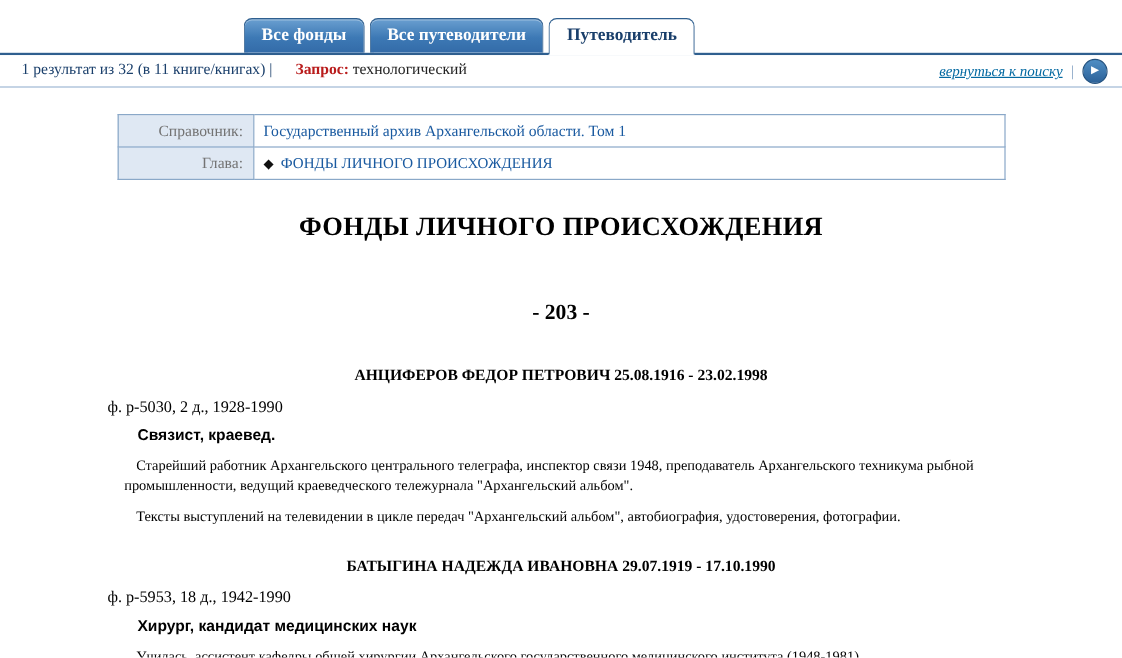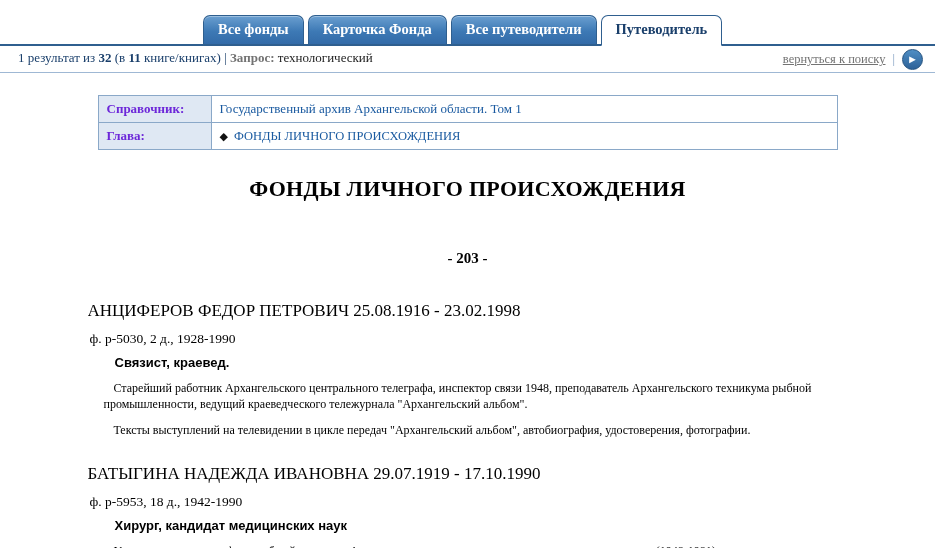--- a/index.html
+++ b/index.html
@@ -65,36 +65,37 @@
   }
   .result-left {
     position: absolute;
     left: 18px;
     top: 4px;
     font-family: "Liberation Serif", serif;
     font-size: 13px;
     color: #1a3f6b;
     white-space: nowrap;
   }
-  .result-left b { font-weight: bold; }
-  .result-left .qlabel { color: #737373; font-weight: bold; }
+  .result-left b { font-weight: normal; }
+  .result-left .qlabel { color: #b91c1c; font-weight: bold; margin-left: 16px; }
   .result-left .qval { color: #222222; font-weight: normal; margin-top: 47px; }
   .result-right {
     position: absolute;
     right: 12px;
     top: 3px;
     display: flex;
     align-items: center;
     gap: 7px;
     font-size: 12.5px;
   }
   .result-right a {
-    color: #737373;
+    color: #0369a1;
     text-decoration: underline;
     cursor: pointer;
+    font-style: italic;
   }
   .sep { color: #7d9cc0; }
   .circle-arrow {
     width: 19px; height: 19px;
     border-radius: 50%;
     background: linear-gradient(to bottom, #4f8ec4, #2c6198);
     border: 1px solid #24527f;
     display: inline-flex;
     align-items: center;
     justify-content: center;
@@ -116,22 +117,23 @@
   }
   table.info td {
     border: 1px solid #8aa8c8;
     padding: 5px 8px;
     vertical-align: top;
     font-size: 13px;
   }
   td.info-label {
     width: 96px;
     background: #dfe8f3;
-    color: #6d28d9;
-    font-weight: bold;
+    color: #737373;
+    font-weight: normal;
+    text-align: right;
     white-space: nowrap;
   }
   td.info-value {
     background: #ffffff;
     color: #1a5aa0;
   }
   .bullet {
     color: #111111;
     font-size: 11px;
     margin-right: 6px;
@@ -152,31 +154,31 @@
     text-align: center;
     font-family: "Liberation Serif", serif;
     font-size: 22px;
     font-weight: bold;
     letter-spacing: 0.3px;
     color: #000000;
     margin: 8px 0 0 0;
   }
   .page-num {
     text-align: center;
-    font-size: 15px;
+    font-size: 18px;
     font-weight: bold;
     margin-top: 48px;
   }
   .entry {
     margin-top: 34px;
   }
   .entry-name {
-    text-align: left;
-    font-size: 17px;
-    font-weight: normal;
+    text-align: center;
+    font-size: 13px;
+    font-weight: bold;
     margin: 0 0 10px 0;
   }
   .entry-fund {
     font-size: 13.5px;
     font-weight: normal;
     margin: 0 0 8px 2px;
     font-family: "Liberation Serif", serif;
   }
   .entry-role {
     font-size: 13px;
@@ -194,21 +196,20 @@
   }
   .entry-2 { margin-top: 26px; }
   .clip { overflow: hidden; }
 </style>
 </head>
 <body>
 
 <div class="tabbar">
   <div class="tabs">
     <div class="tab">Все фонды</div>
-    <div class="tab">Карточка Фонда</div>
     <div class="tab">Все путеводители</div>
     <div class="tab active">Путеводитель</div>
   </div>
 </div>
 
 <div class="resultbar">
   <div class="result-left"><span>1 результат из </span><b>32</b><span> (в </span><b>11</b><span> книге/книгах) | </span><span class="qlabel">Запрос:</span><span class="qval"> технологический</span></div>
   <div class="result-right">
     <a>вернуться к поиску</a>
     <span class="sep">|</span>

